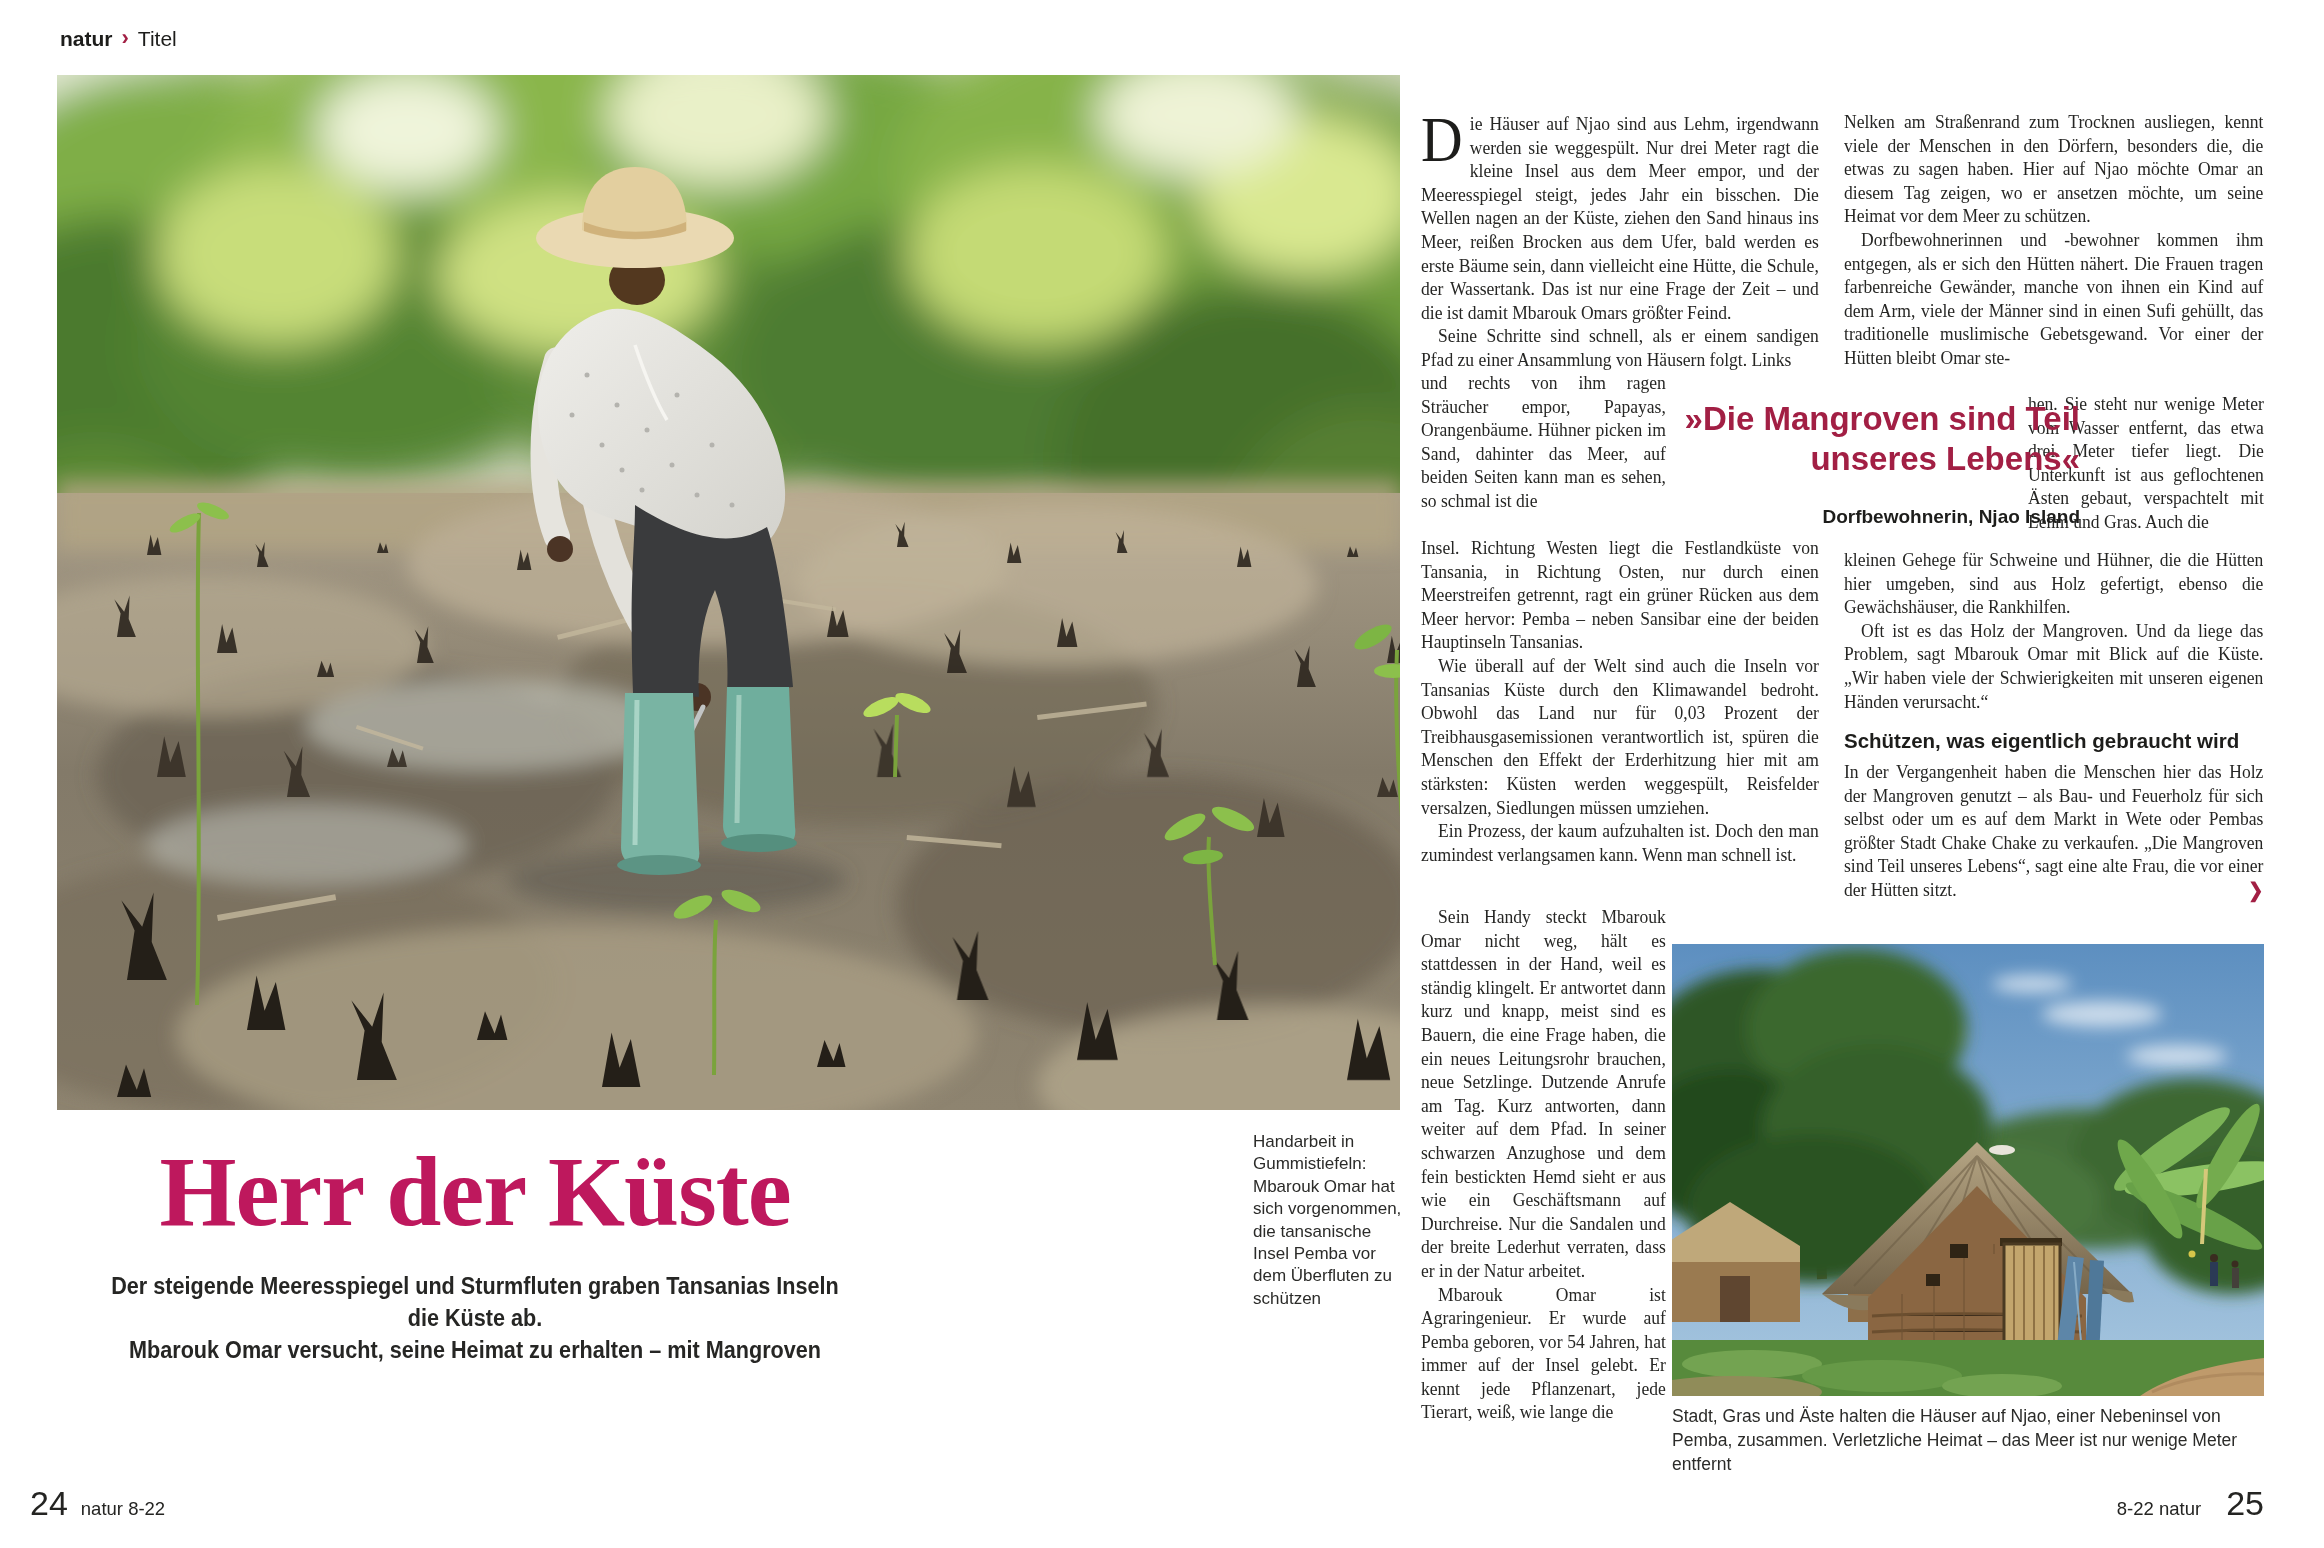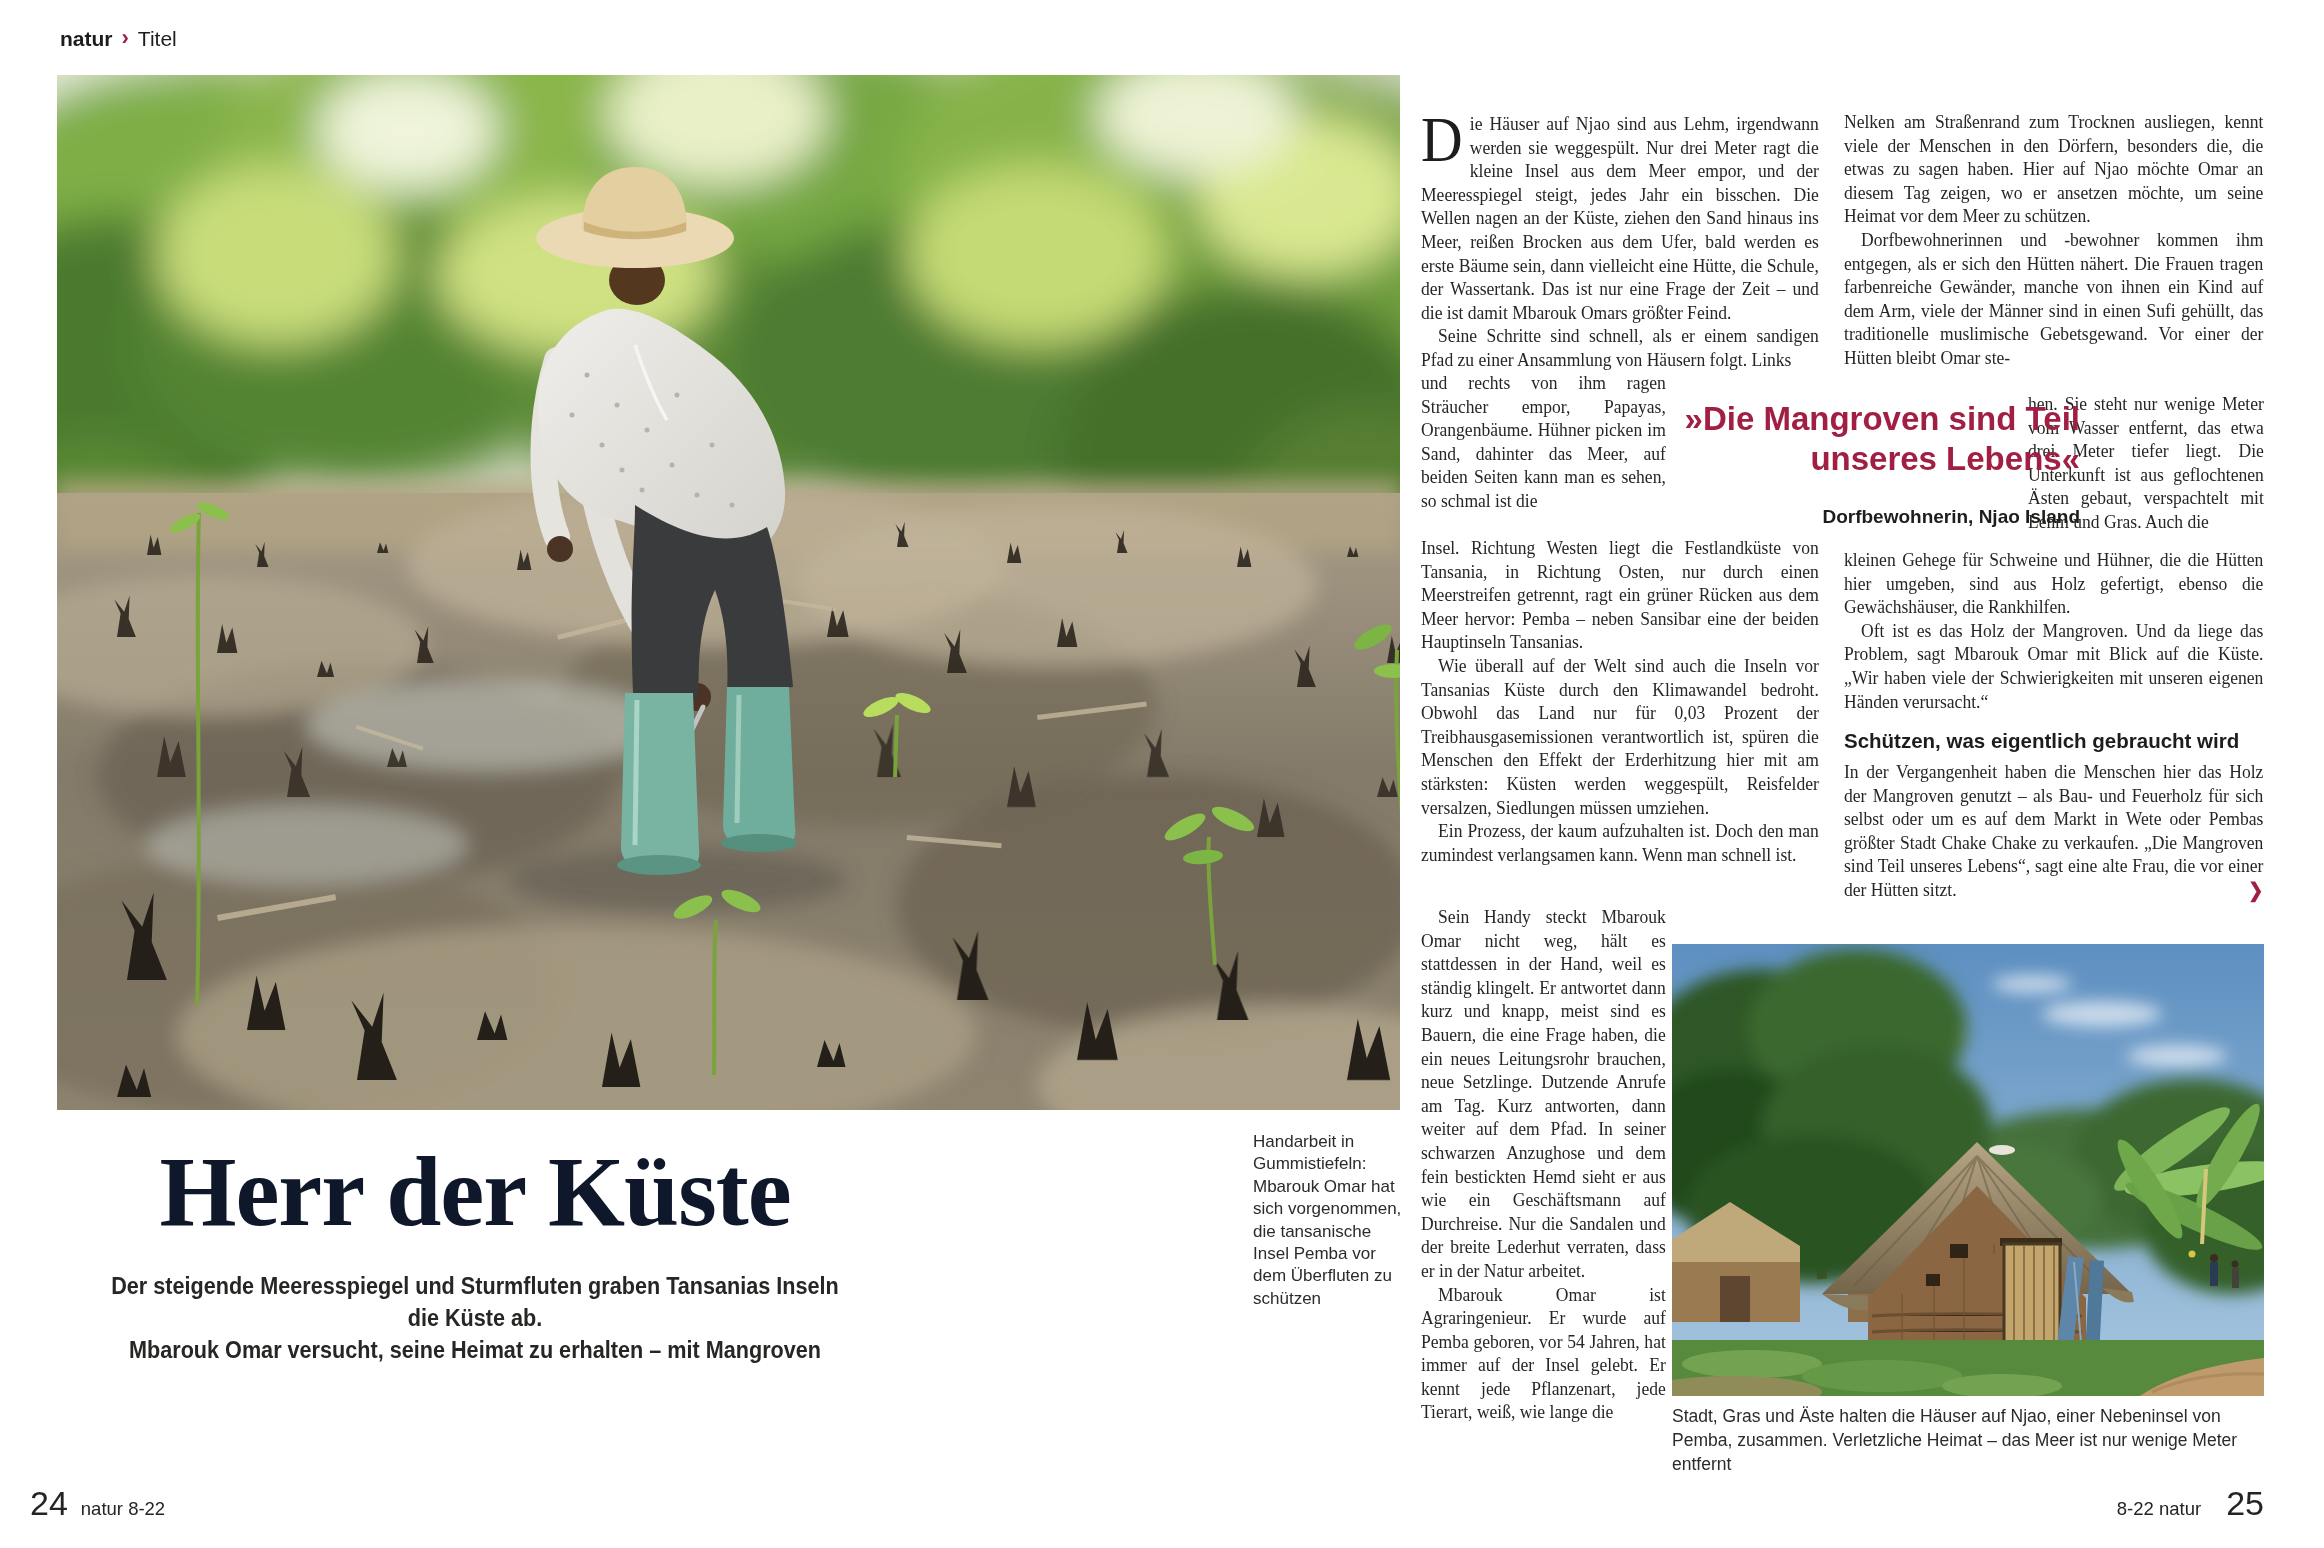--- a/index.html
+++ b/index.html
@@ -244,21 +244,21 @@
     <path d="M670 612 L 666 750 C 666 766, 680 772, 696 772 L 722 772 C 734 772, 740 764, 738 752 L 732 612 Z" fill="#6fae9d"></path>
     <path d="M682 620 L 680 748" stroke="#9fccbd" stroke-width="5" fill="none"></path>
     <ellipse cx="702" cy="768" rx="38" ry="9" fill="#558f7e"></ellipse>
   </g>
 </svg>
 </div>
 
 <div class="abs caption cap-main">Handarbeit in Gummistiefeln: Mbarouk Omar hat sich vorgenommen, die tansanische Insel Pemba vor dem Überfluten zu schützen</div>
 
 <div class="abs head-block">
-  <h1 class="title" style="color: #0f172a;">Herr der Küste</h1>
+  <h1 class="title" style="color: #be185d;">Herr der Küste</h1>
   <div class="subtitle">
     <div>Der steigende Meeresspiegel und Sturmfluten graben Tansanias Inseln die Küste ab.</div>
     <div>Mbarouk Omar versucht, seine Heimat zu erhalten – mit Mangroven</div>
   </div>
 </div>
 
 <div class="abs bt c1" style="top:112px;">
   <p><span class="dropcap">D</span><span>ie Häuser auf Njao sind aus Lehm, irgendwann werden sie weggespült. Nur drei Meter ragt die kleine Insel aus dem Meer empor, und der Meeresspiegel steigt, jedes Jahr ein bisschen. Die Wellen nagen an der Küste, ziehen den Sand hinaus ins Meer, reißen Brocken aus dem Ufer, bald werden es erste Bäume sein, dann vielleicht eine Hütte, die Schule, der Wassertank. Das ist nur eine Frage der Zeit – und die ist damit Mbarouk Omars größter Feind.</span></p>
   <p class="ind">Seine Schritte sind schnell, als er einem sandigen Pfad zu einer Ansammlung von Häusern folgt. Links</p>
 </div>

